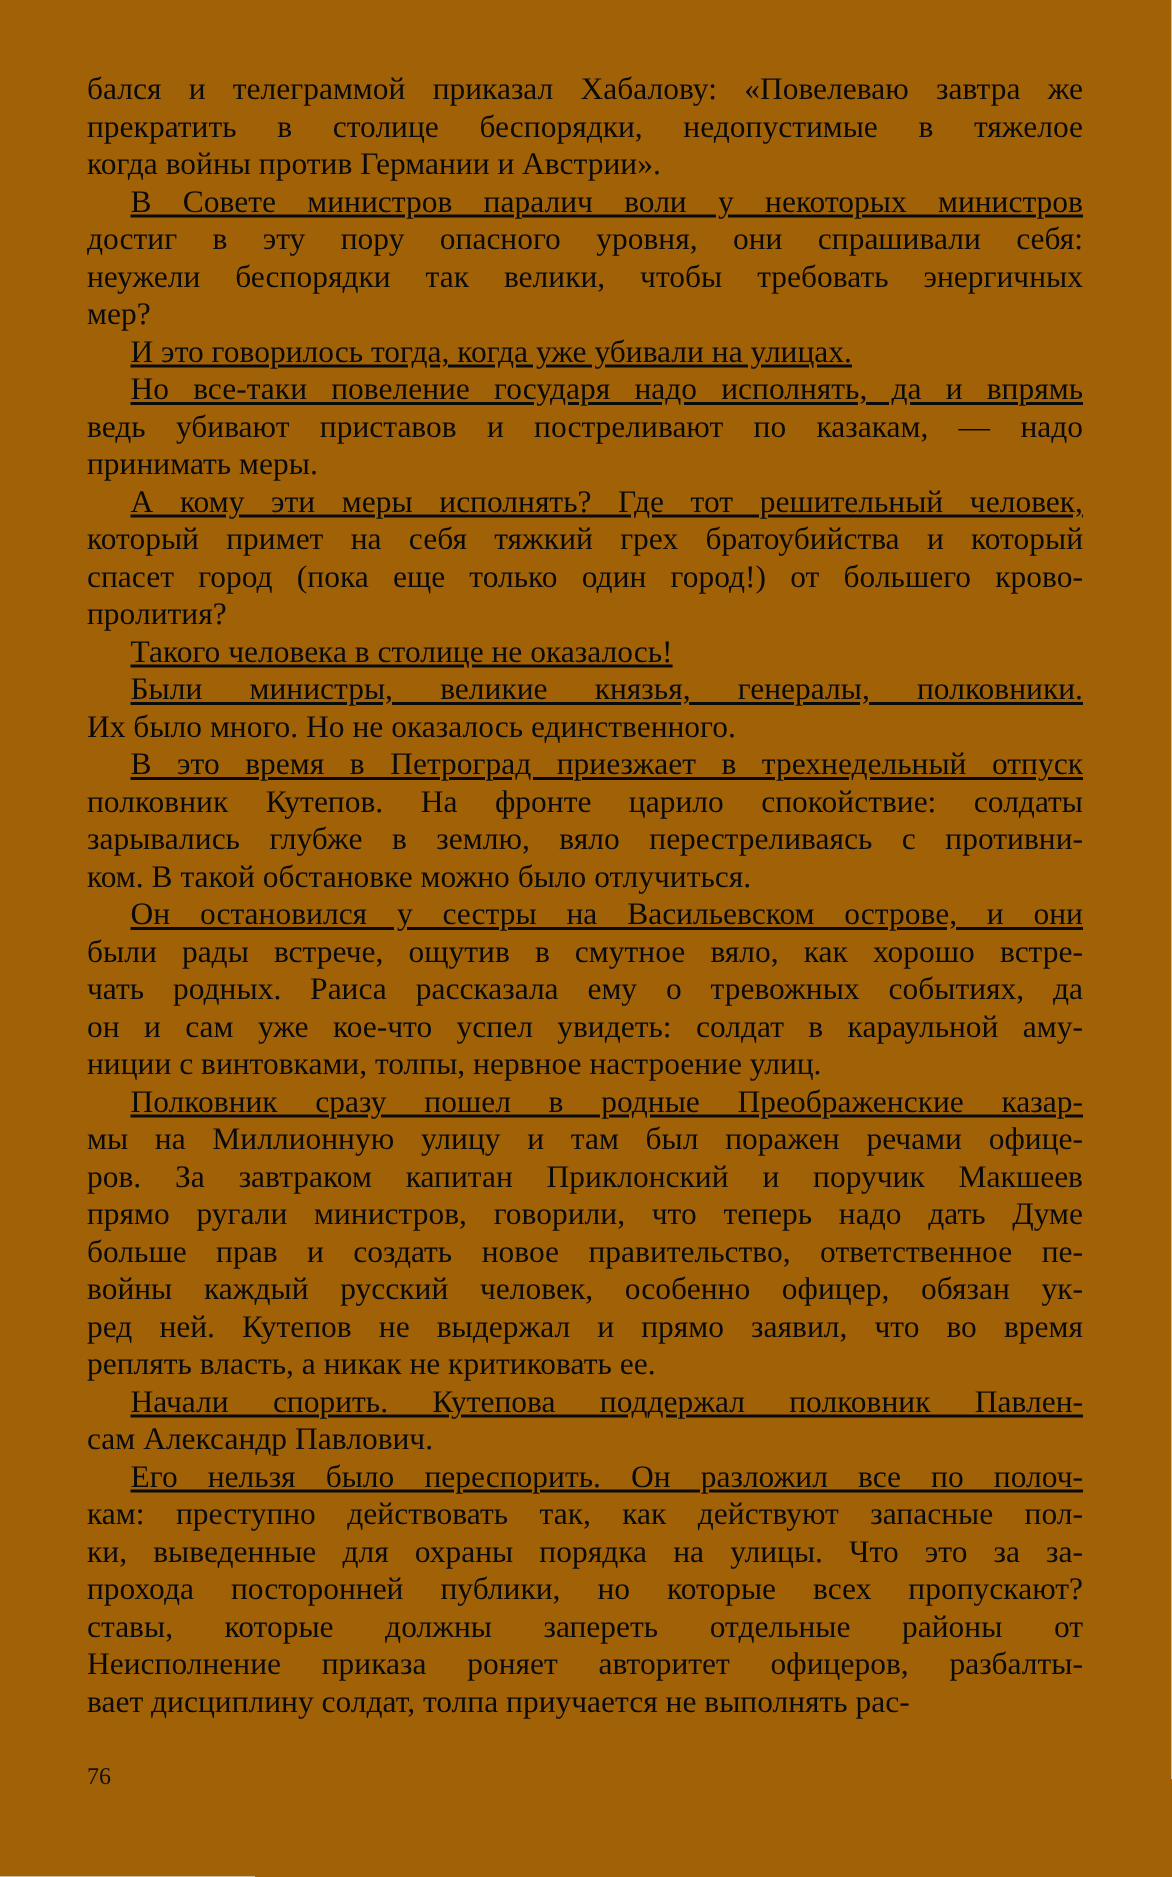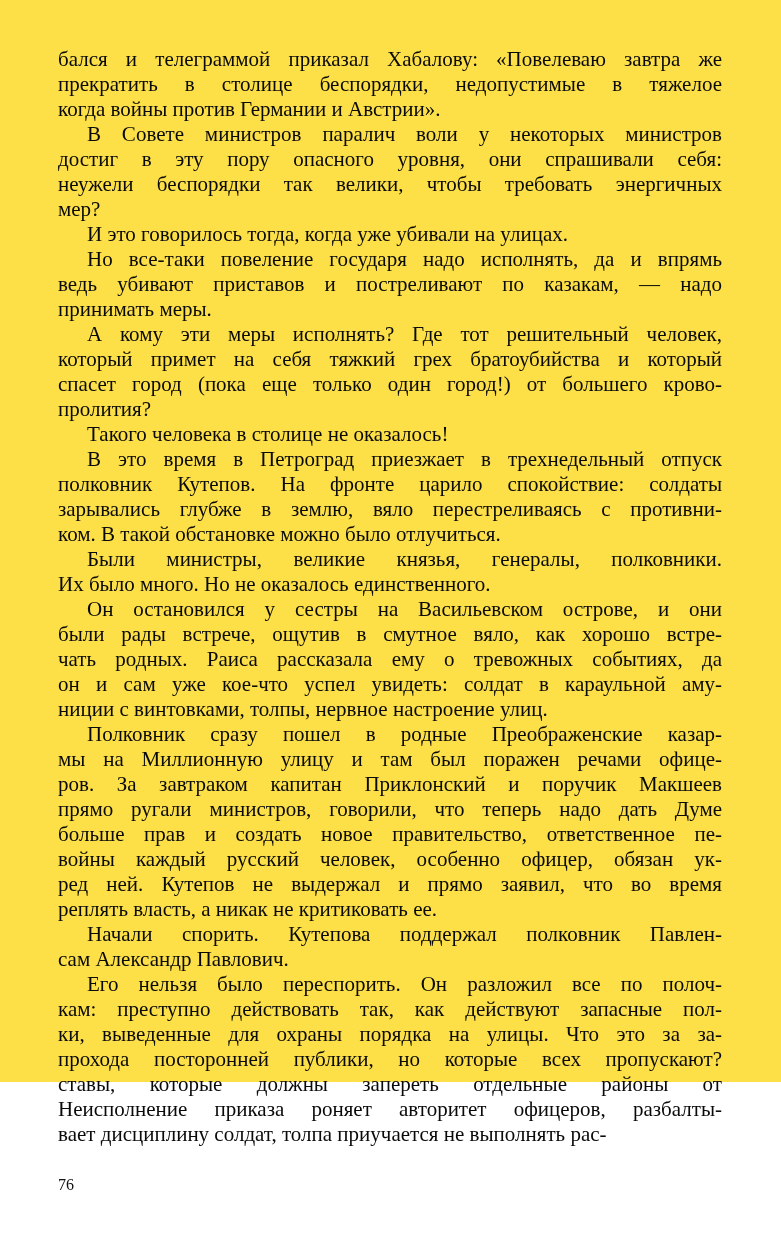--- a/index.html
+++ b/index.html
@@ -6,22 +6,22 @@
     margin: 0;
     padding: 0;
     background: #ffffff;
     width: 781px;
     height: 1251px;
     overflow: hidden;
   }
   .page {
     position: relative;
     width: 781px;
-    height: 1082px;
-    background: #fde047;
+    height: 1251px;
+    background: #a16207;
     font-family: "Liberation Serif", "DejaVu Serif", serif;
     color: #0a0a0a;
   }
   .text-block {
     position: absolute;
     left: 58px;
     top: 47px;
     width: 664px;
     font-size: 21px;
     line-height: 25px;
@@ -33,21 +33,21 @@
     text-align-last: justify;
     -moz-text-align-last: justify;
     height: 25px;
     white-space: normal;
     overflow: visible;
   }
   .line.last {
     text-align-last: left;
     -moz-text-align-last: left;
   }
-  .line.indent { padding-left: 29px; }
+  .line.indent { padding-left: 29px; text-decoration: underline; }
   .page-number {
     position: absolute;
     left: 58px;
     top: 1172px;
     font-size: 16px;
     line-height: 25px;
     color: #111;
   }
 </style>
 </head>
@@ -77,28 +77,28 @@
       <div class="para">
         <div class="line indent">А кому эти меры исполнять? Где тот решительный человек,</div>
         <div class="line">который примет на себя тяжкий грех братоубийства и который</div>
         <div class="line">спасет город (пока еще только один город!) от большего крово-</div>
         <div class="line last">пролития?</div>
       </div>
       <div class="para">
         <div class="line last indent">Такого человека в столице не оказалось!</div>
       </div>
       <div class="para">
+        <div class="line indent">Были министры, великие князья, генералы, полковники.</div>
+        <div class="line last">Их было много. Но не оказалось единственного.</div>
+      </div>
+      <div class="para">
         <div class="line indent">В это время в Петроград приезжает в трехнедельный отпуск</div>
         <div class="line">полковник Кутепов. На фронте царило спокойствие: солдаты</div>
         <div class="line">зарывались глубже в землю, вяло перестреливаясь с противни-</div>
         <div class="line last">ком. В такой обстановке можно было отлучиться.</div>
-      </div>
-      <div class="para">
-        <div class="line indent">Были министры, великие князья, генералы, полковники.</div>
-        <div class="line last">Их было много. Но не оказалось единственного.</div>
       </div>
       <div class="para">
         <div class="line indent">Он остановился у сестры на Васильевском острове, и они</div>
         <div class="line">были рады встрече, ощутив в смутное вяло, как хорошо встре-</div>
         <div class="line">чать родных. Раиса рассказала ему о тревожных событиях, да</div>
         <div class="line">он и сам уже кое-что успел увидеть: солдат в караульной аму-</div>
         <div class="line last">ниции с винтовками, толпы, нервное настроение улиц.</div>
       </div>
       <div class="para">
         <div class="line indent">Полковник сразу пошел в родные Преображенские казар-</div>

